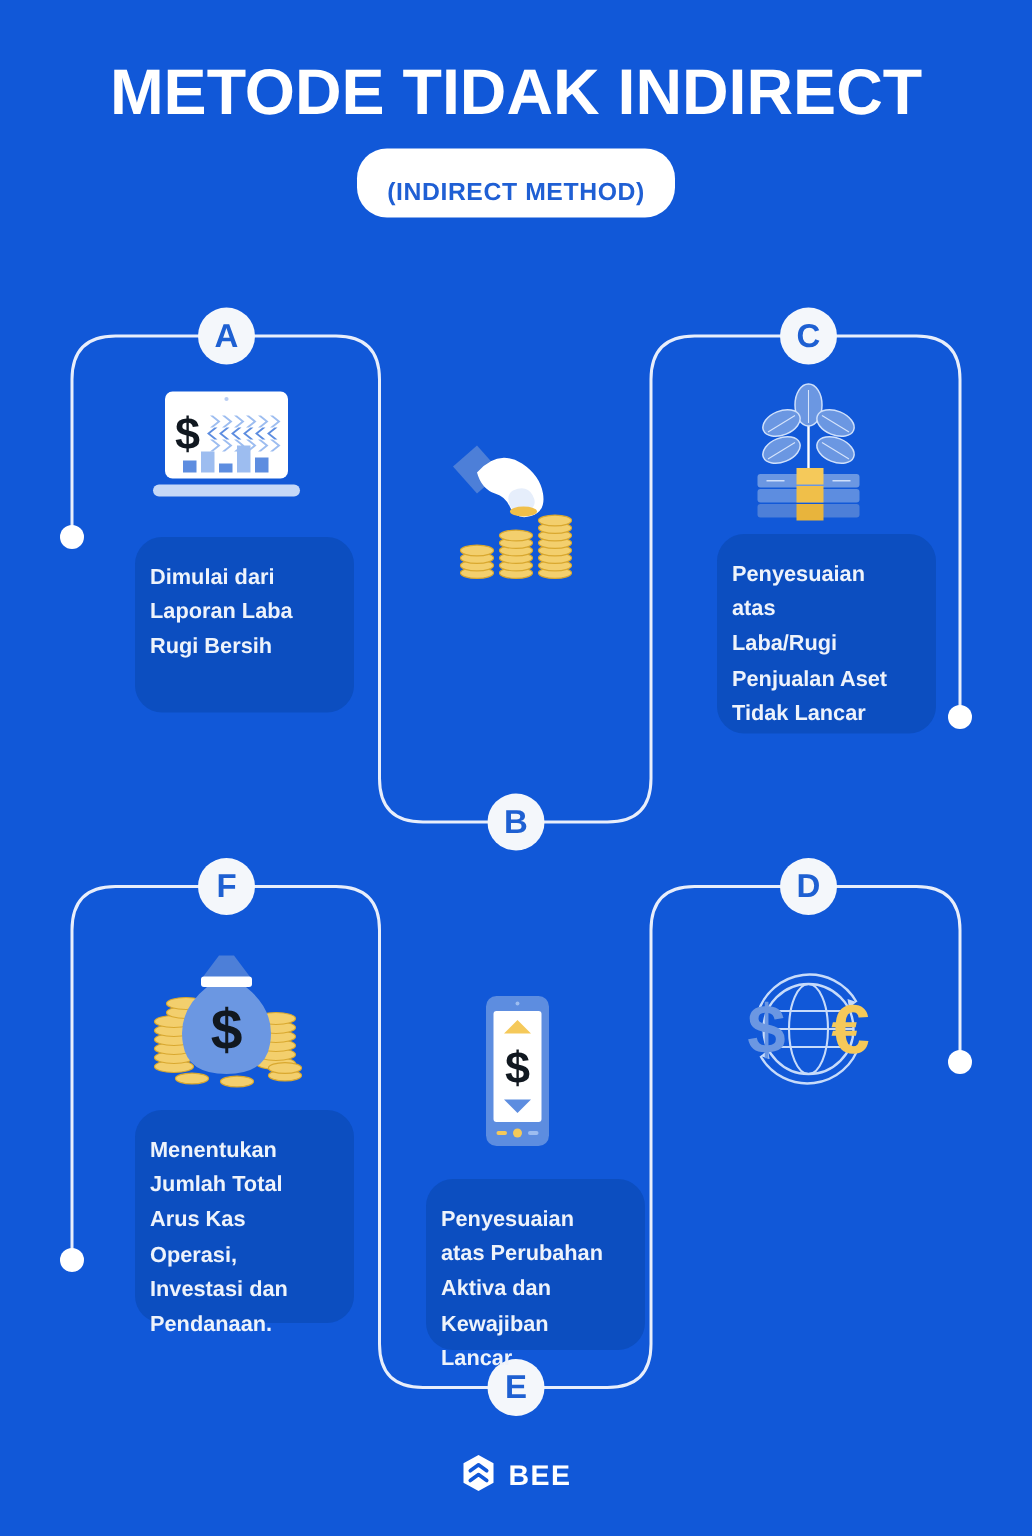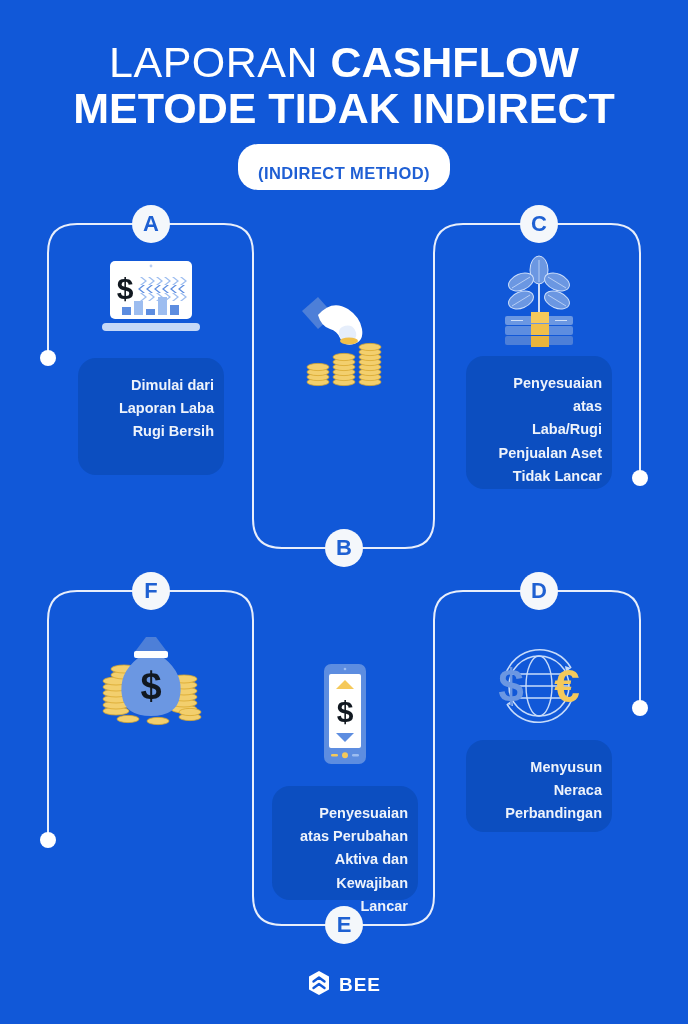--- a/index.html
+++ b/index.html
@@ -87,29 +87,29 @@
   .card-icon {
     position: absolute;
     left: 0;
     width: 100%;
     display: flex;
     align-items: center;
     justify-content: center;
   }
   .card-text {
     position: absolute;
-    left: 0;
+    left: 12px;
     width: 100%;
     background: #0c4ec0;
     border-radius: 18px;
     color: #eef3fb;
     font-size: 14.5px;
     font-weight: 700;
     line-height: 1.6;
-    text-align: right;
+    text-align: left;
     padding: 16px 10px 18px 10px;
     box-sizing: border-box;
     white-space: pre-line;
   }
 
   
   #card-a { left: 78px;  top: 230px;  width: 146px; height: 245px; }
   #card-a .card-icon { top: 18px;  height: 105px; }
   #card-a .card-text { top: 128px; height: 117px; }
 
@@ -150,21 +150,20 @@
     font-weight: 800;
     letter-spacing: 1px;
   }
 </style>
 </head>
 <body>
 
 <div id="poster">
 
   <div class="header">
-    <div class="title-line title-line-1"><span>LAPORAN</span> <span class="bold">CASHFLOW</span></div>
     <div class="title-line title-line-2">METODE TIDAK INDIRECT</div>
     <div class="subtitle-pill">(INDIRECT METHOD)</div>
   </div>
 
   <svg id="connectors" viewBox="0 0 688 1024" width="688" height="1024" fill="none">
 
     <path d="M48 358 L48 253 Q48 224 77 224 L133 224" stroke="#e8eefb" stroke-width="2" fill="none" stroke-linecap="round"></path>
 
     <path d="M169 224 L224 224 Q253 224 253 253 L253 519 Q253 548 282 548 L325 548" stroke="#e8eefb" stroke-width="2" fill="none" stroke-linecap="round"></path>
 
@@ -332,23 +331,20 @@
         <path d="M26 38 A36 36 0 0 1 92 30" stroke="#c7dbfa" stroke-width="1.6" fill="none"></path>
         <path d="M92 30 l-6 -2 1 6z" fill="#c7dbfa"></path>
         <path d="M94 58 A36 36 0 0 1 28 66" stroke="#c7dbfa" stroke-width="1.6" fill="none"></path>
         <path d="M28 66 l6 2 -1 -6z" fill="#c7dbfa"></path>
 
         <text x="32" y="64" font-family="Liberation Sans, sans-serif" font-size="46" font-weight="800" fill="#6b97e2" text-anchor="middle">$</text>
 
         <text x="88" y="64" font-family="Liberation Sans, sans-serif" font-size="46" font-weight="800" fill="#f5c95a" text-anchor="middle">€</text>
       </svg>
     </div>
-    <div class="card-text">Menyusun
-Neraca
-Perbandingan</div>
   </div>
 
   <div class="card" id="card-e">
     <div class="card-icon">
       <svg width="70" height="110" viewBox="0 0 70 110">
         <rect x="14" y="4" width="42" height="100" rx="7" fill="#5d8de0"></rect>
         <rect x="19" y="14" width="32" height="74" rx="2" fill="#ffffff"></rect>
         <circle cx="35" cy="9" r="1.3" fill="#9dbdf0"></circle>
 
         <path d="M35 20 l9 9 H26 z" fill="#f5c95a"></path>
@@ -399,20 +395,26 @@
         <text x="61" y="80" font-family="Liberation Sans, sans-serif" font-size="38" font-weight="800" fill="#111820" text-anchor="middle">$</text>
 
         <g fill="#f3cf6d" stroke="#d9a82f" stroke-width="0.8">
           <ellipse cx="38" cy="100" rx="11" ry="3.6"></ellipse>
           <ellipse cx="68" cy="102" rx="11" ry="3.6"></ellipse>
           <ellipse cx="100" cy="98" rx="11" ry="3.6"></ellipse>
           <ellipse cx="100" cy="93" rx="11" ry="3.6"></ellipse>
         </g>
       </svg>
     </div>
+    <div class="card-text">Menentukan
+Jumlah Total
+Arus Kas
+Operasi,
+Investasi dan
+Pendanaan.</div>
   </div>
 
   <div class="footer">
     <span>
       <svg width="24" height="26" viewBox="0 0 24 26">
         <path d="M12 1 L22 6.5 V19.5 L12 25 L2 19.5 V6.5 Z" fill="#ffffff"></path>
         <path d="M6.5 11.5 L12 7.5 L17.5 11.5" stroke="#1158d8" stroke-width="2.4" fill="none" stroke-linecap="round" stroke-linejoin="round"></path>
         <path d="M6.5 18 L12 14 L17.5 18" stroke="#1158d8" stroke-width="2.4" fill="none" stroke-linecap="round" stroke-linejoin="round"></path>
       </svg>
     </span>

